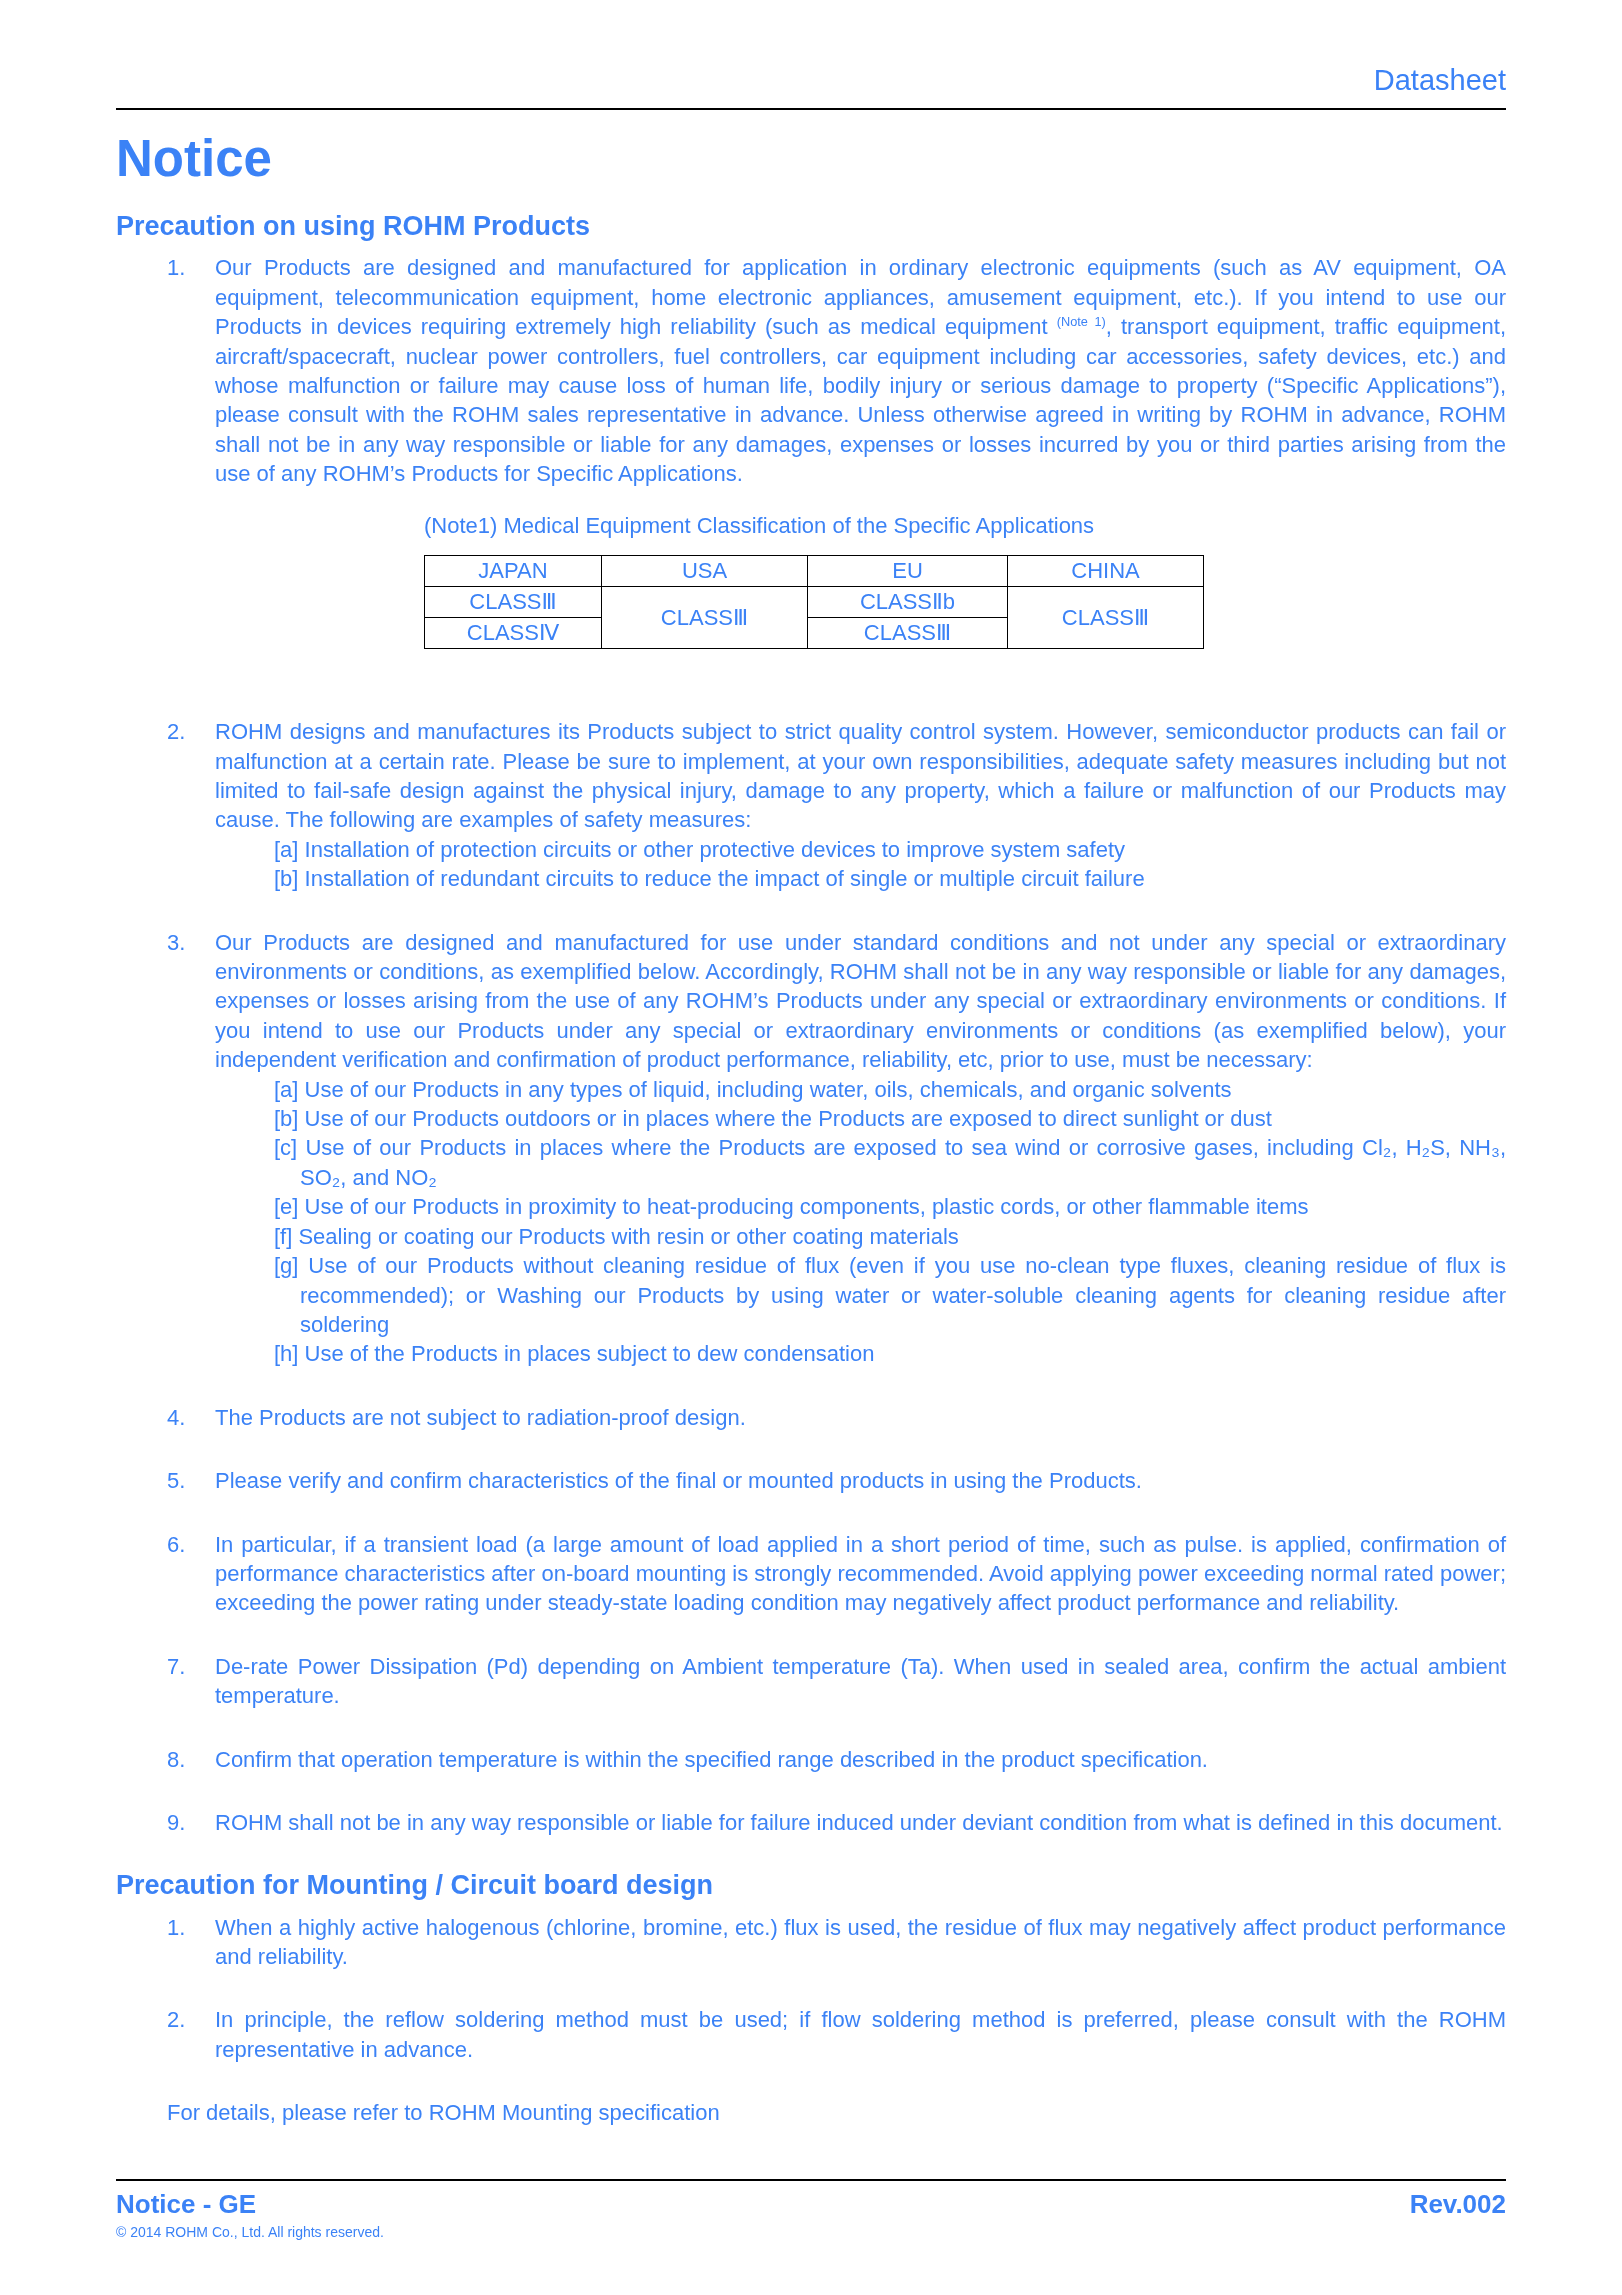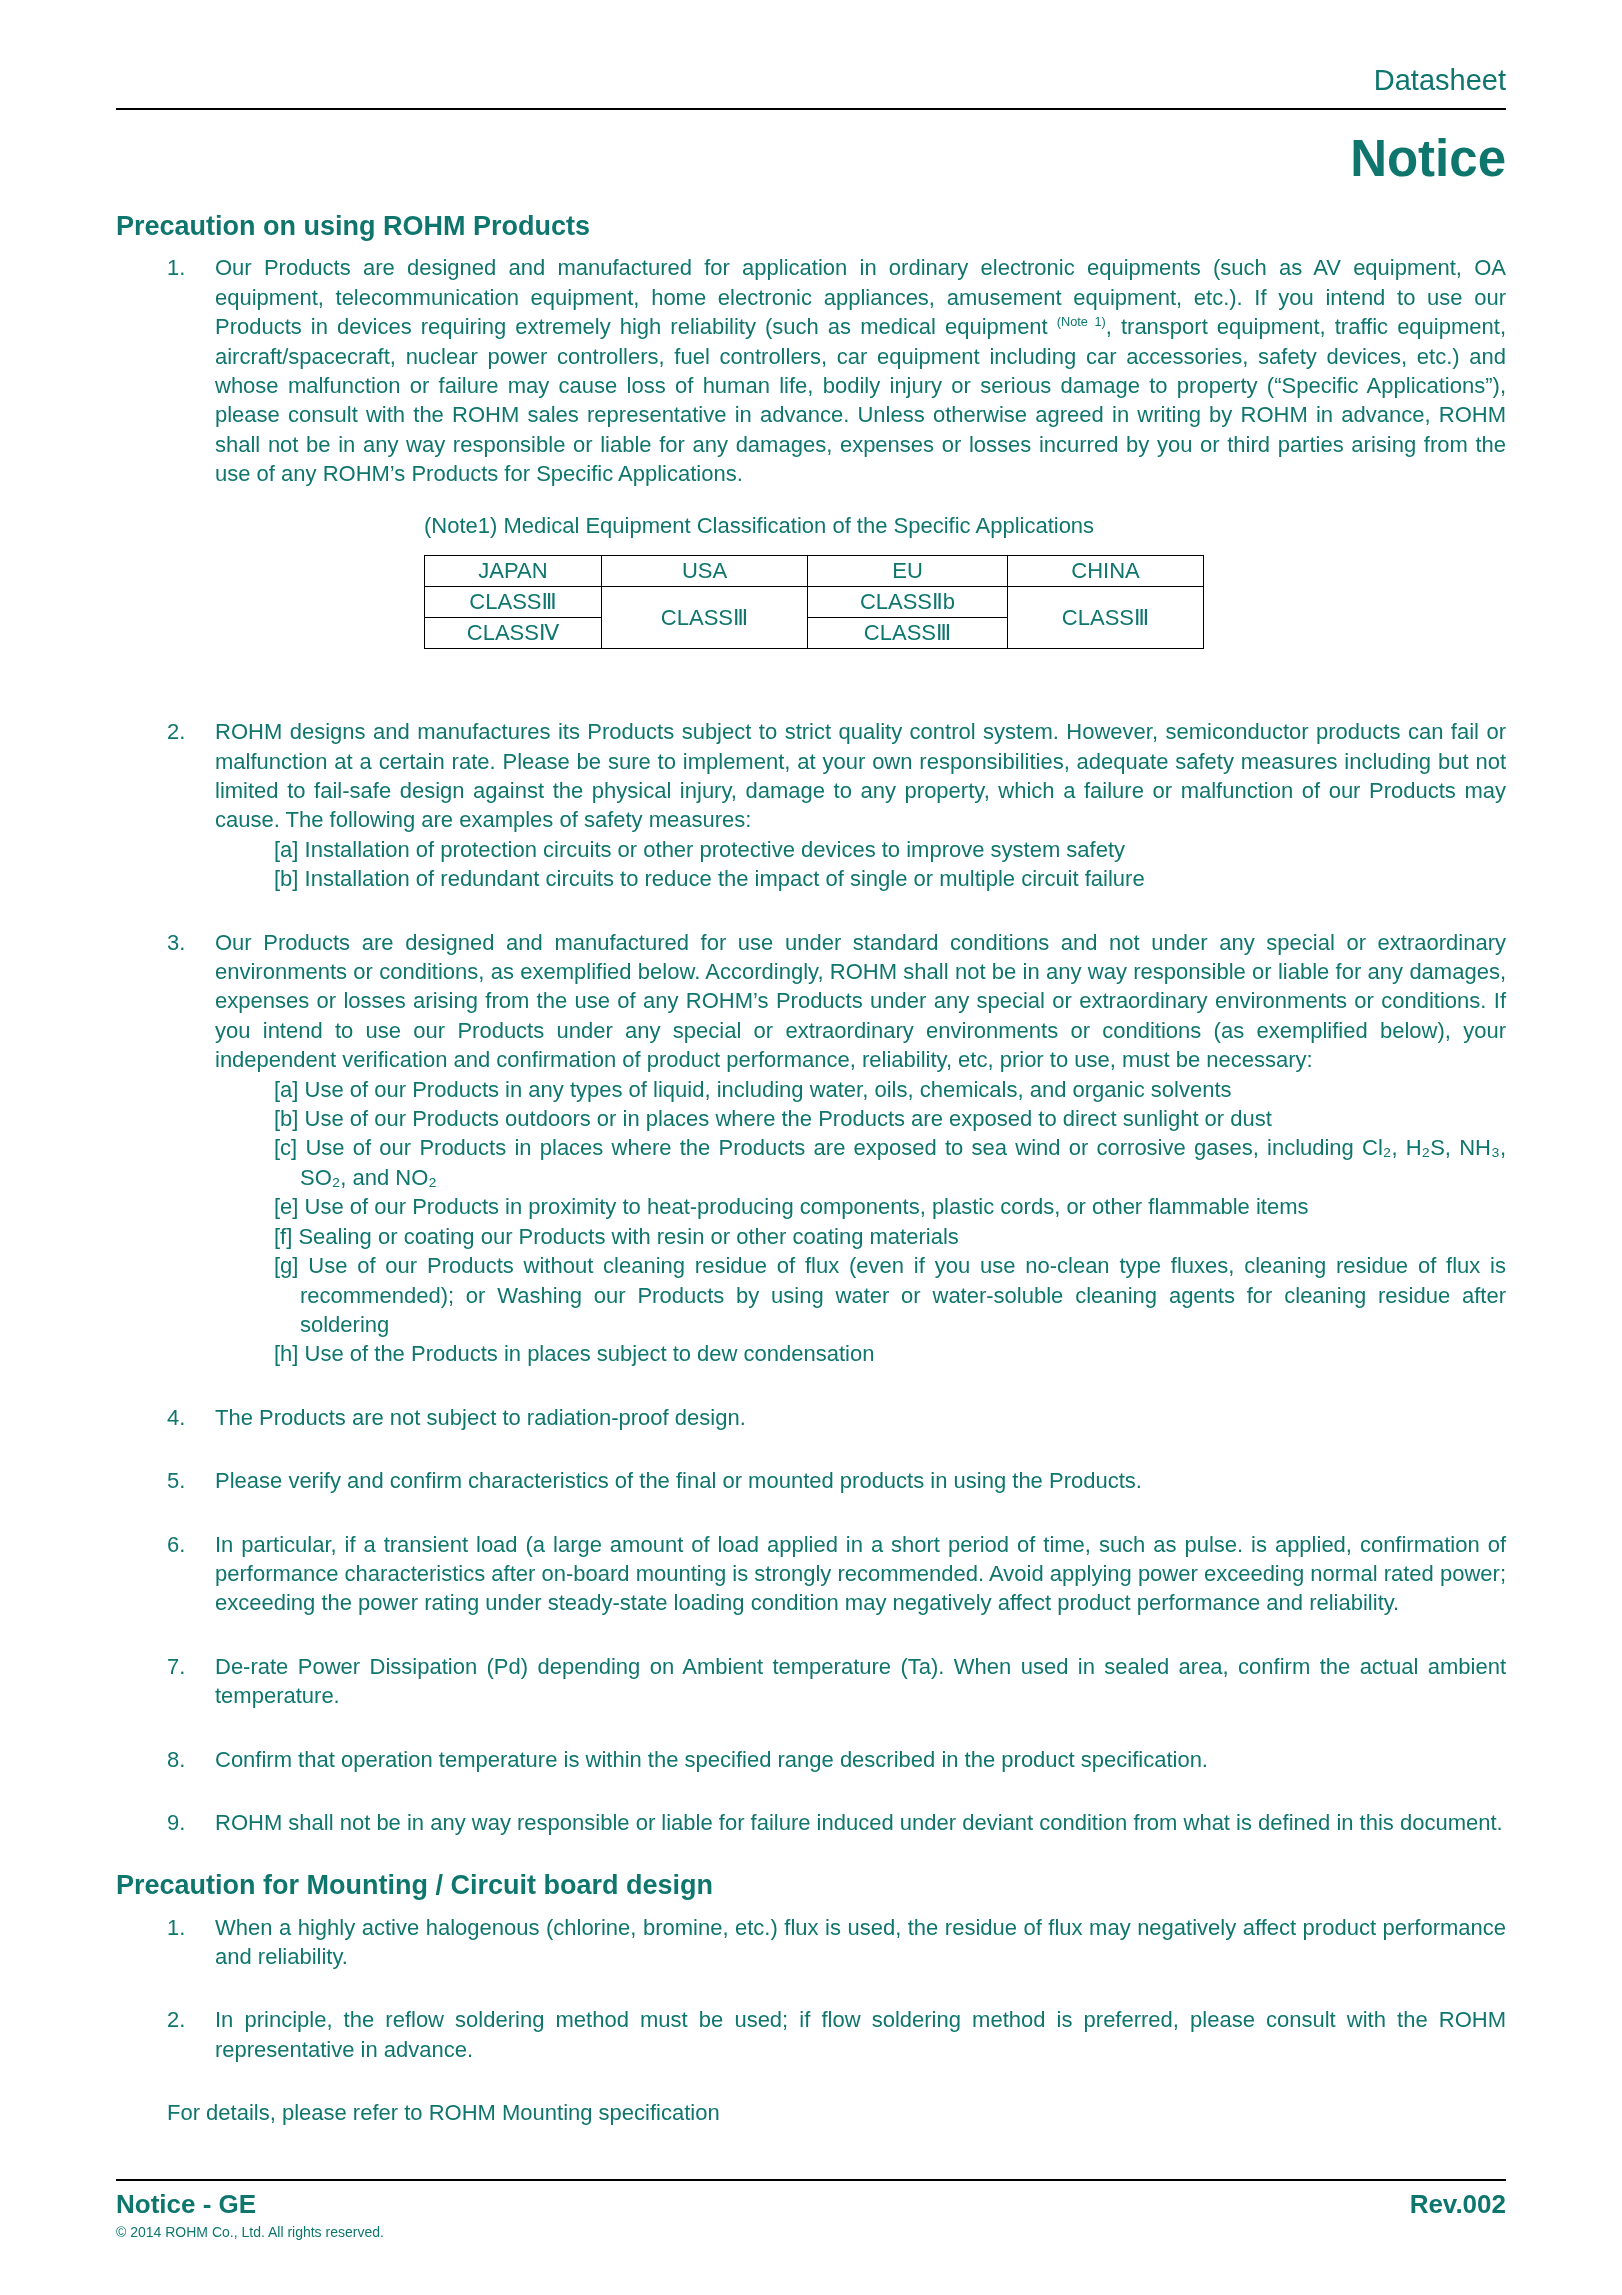--- a/index.html
+++ b/index.html
@@ -7,25 +7,25 @@
   .page {
     width: 1622px;
     height: 2295px;
     background: #ffffff;
     position: relative;
     overflow: hidden;
     padding: 63px 116px 0 116px;
     font-family: "Liberation Sans", "DejaVu Sans", sans-serif;
     font-size: 22px;
     line-height: 29.4px;
-    color: #0f766e;
+    color: #3b82f6;
   }
   .header-row { text-align: right; font-size: 29px; line-height: 1.2; padding-bottom: 10.5px; }
   .top-rule { border-top: 2.6px solid #000; }
-  .page-title { font-size: 51px; line-height: 1.15; text-align: right; font-weight: bold; margin: 19.6px 0 23.6px 0; }
+  .page-title { font-size: 51px; line-height: 1.15; text-align: left; font-weight: bold; margin: 19.6px 0 23.6px 0; }
   .section-heading { font-size: 27px; font-weight: bold; margin: 0 0 11.8px 0; }
   .section-heading.second { margin-top: 6.5px; }
   .item { display: flex; margin-bottom: 34px; }
   .num { flex: none; width: 48px; margin-left: 51px; }
   .item-body { flex: 1; text-align: justify; }
   .para { text-align: justify; }
   .sub { padding-left: 85px; text-indent: -26px; text-align: justify; }
   sup { font-size: 0.58em; line-height: 0; vertical-align: super; }
   .note-block { margin: -11.8px 0 68px 308px; }
   .note-caption { margin-bottom: 15px; }

